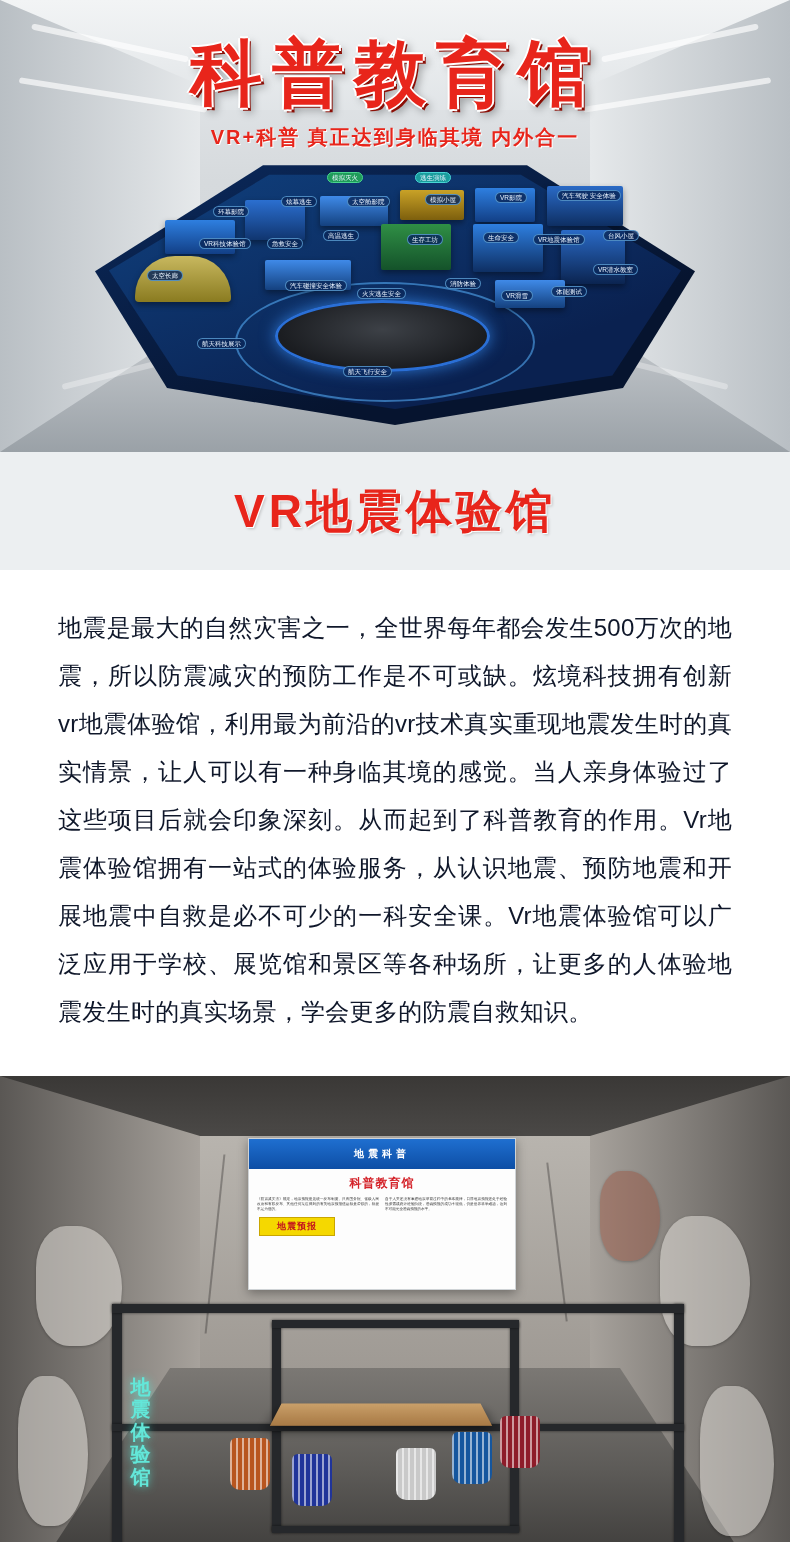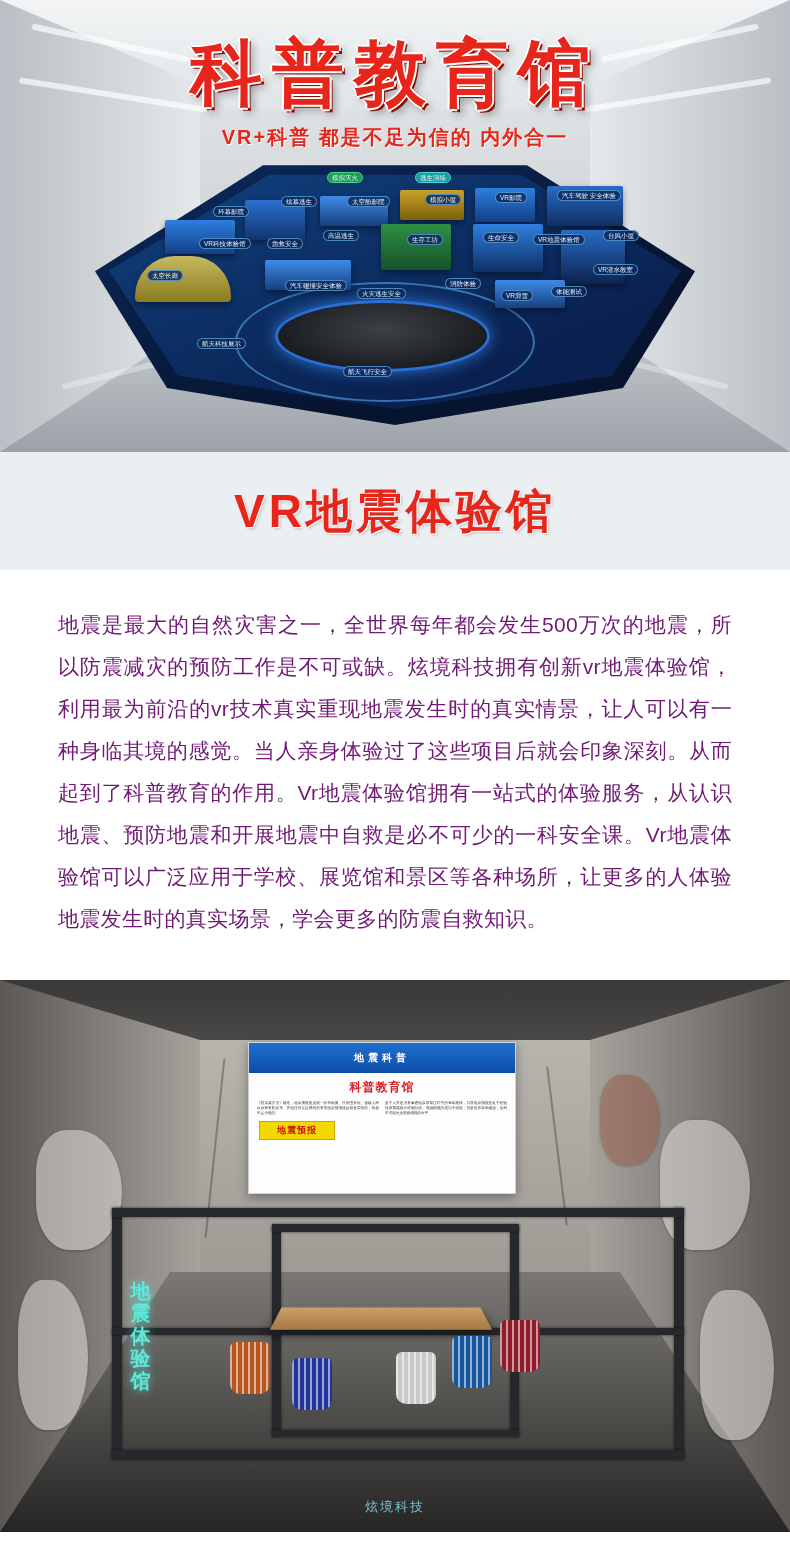--- a/index.html
+++ b/index.html
@@ -150,23 +150,23 @@
     letter-spacing: 3.2px; white-space: nowrap;
   }
 
   
   .copy {
     width: 790px;
     padding: 34px 58px 40px 58px;
     background: #fff;
   }
   .copy p {
-    font-size: 21px;
+    font-size: 24px;
     line-height: 2.0;
-    color: #701a75;
+    color: #0f172a;
     text-align: justify;
     letter-spacing: .3px;
   }
 
   
   .photo {
     position: relative;
     width: 790px; height: 552px;
     overflow: hidden;
     background: linear-gradient(180deg,#6e6b68 0%, #8d8a86 30%, #a8a5a1 65%, #7f7c79 100%);
@@ -293,21 +293,21 @@
     <div class="wall-r"></div>
     <div class="floor"></div>
     <div class="strip s1"></div>
     <div class="strip s2"></div>
     <div class="strip s3"></div>
     <div class="strip s4"></div>
     <div class="strip s5"></div>
     <div class="strip s6"></div>
 
     <h1 class="hero-title">科普教育馆</h1>
-    <div class="hero-sub">VR+科普  都是不足为信的  内外合一</div>
+    <div class="hero-sub">VR+科普  真正达到身临其境  内外合一</div>
 
     <div class="hall">
       <div class="base"></div>
       <div class="inner"></div>
       <div class="ring"></div>
       <div class="arena"></div>
 
       <div class="blk" style="left:70px;top:60px;width:70px;height:34px;background:linear-gradient(180deg,#2e7fe0,#123f86);"></div>
       <div class="blk" style="left:150px;top:40px;width:60px;height:40px;background:linear-gradient(180deg,#2b6fd0,#10356f);"></div>
       <div class="blk" style="left:225px;top:36px;width:68px;height:30px;background:linear-gradient(180deg,#3f8ae8,#14417f);"></div>

